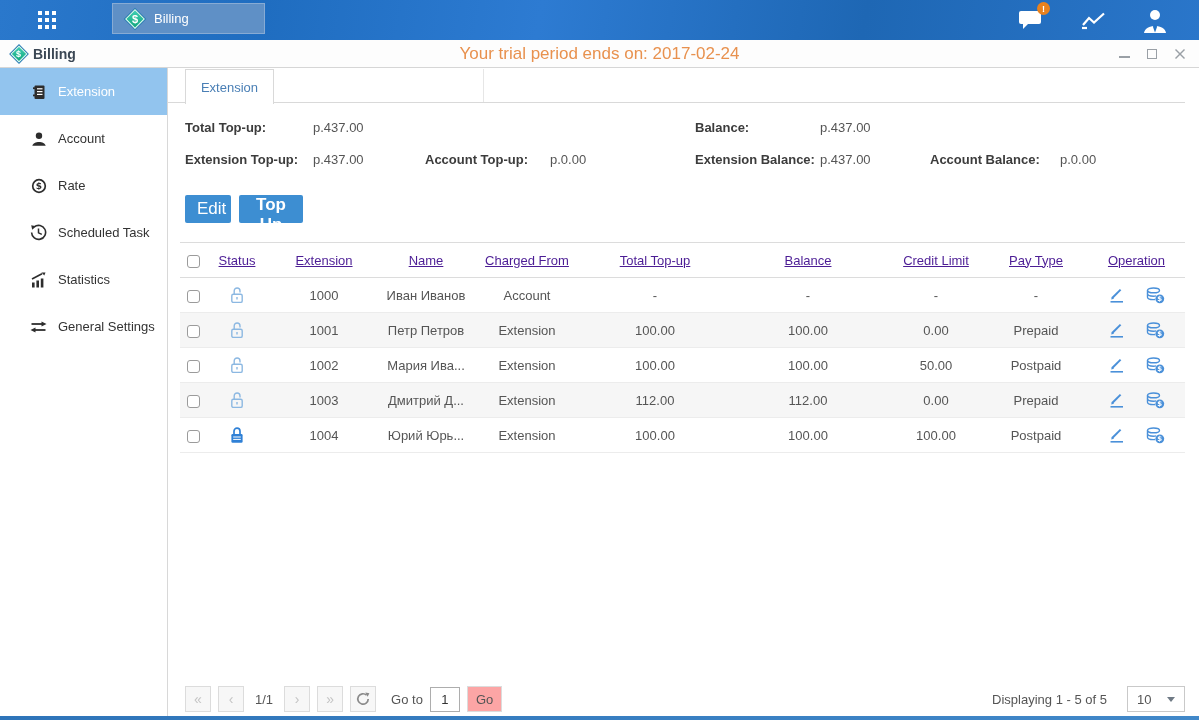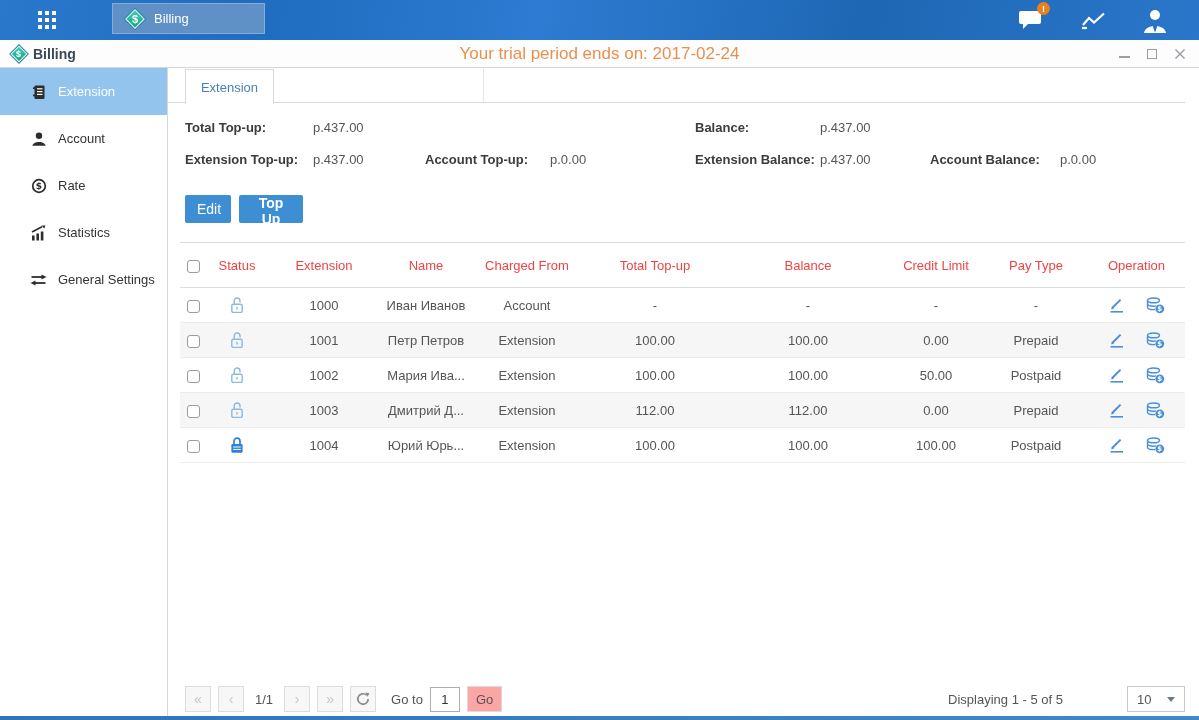--- a/index.html
+++ b/index.html
@@ -72,29 +72,29 @@
     display:flex; align-items:center; justify-content:center;
     color:#4a7fb5; cursor:pointer; z-index:2; }
   .tab-empty-divider { position:absolute; left:315px; top:1px; height:33px; border-right:1px solid #e6e6e6; }
 
   .sum-row { position:absolute; left:0; width:100%; height:18px; }
   .sum-row.r1 { top:52px; } .sum-row.r2 { top:84px; }
   .sum-label { position:absolute; font-weight:bold; color:#3c3c3c; white-space:nowrap; }
   .sum-value { position:absolute; color:#555; white-space:nowrap; }
 
   .btn { position:absolute; top:127px; height:28px; background:#3d8ed2; color:#fff;
-    border:none; border-radius:2px; font-size:14px; font-family:inherit; cursor:pointer; padding:0 12px; }
+    border:none; border-radius:2px; font-size:17px; font-family:inherit; cursor:pointer; padding:0 12px; }
   .btn-edit { left:17px; width:46px; }
   .btn-topup { left:71px; width:64px; font-weight:bold; }
 
   
   .table-wrap { position:absolute; left:12px; top:174px; width:1005px; }
   table { width:100%; border-collapse:collapse; table-layout:fixed; }
-  th { height:45px; font-weight:normal; color:#ef4444; text-align:center;
-    border-top:1px solid #dcdcdc; border-bottom:1px solid #dcdcdc; }
+  th { height:35px; font-weight:normal; color:#4c1d95; text-align:center;
+    border-top:1px solid #dcdcdc; border-bottom:1px solid #dcdcdc;text-decoration:underline; }
   td { height:35px; text-align:center; color:#555; border-bottom:1px solid #ececec;
     white-space:nowrap; overflow:hidden; }
   tbody tr:nth-child(even) { background:#f6f6f6; }
   .cb { display:inline-block; width:13px; height:13px; border:1px solid #9b9b9b; border-radius:3px;
     background:#fff; vertical-align:middle; cursor:pointer; }
   .lock, .op-ic { display:inline-flex; align-items:center; justify-content:center; cursor:pointer; vertical-align:middle; }
   .op-ic { margin:0 8px; }
 
   
   .pagination { position:absolute; left:17px; top:618px; height:26px;
@@ -103,21 +103,21 @@
     display:flex; align-items:center; justify-content:center; font-size:14px; color:#c4c4c4; cursor:pointer; }
   .pg-ind { margin:0 4px; color:#555; }
   .pg-label { margin-left:8px; }
   .pg-input { width:30px; height:25px; border:1px solid #adadad; text-align:center;
     font-size:13px; font-family:inherit; color:#333; }
   .go-btn { height:26px; border:1px solid #dcdcdc; background:#fca5a5; padding:0 8px;
     font-size:13px; font-family:inherit; color:#555; cursor:pointer; }
   .display-info { position:absolute; top:618px; right:14px; height:26px;
     display:flex; align-items:center; gap:20px; color:#555; }
   .page-size { width:58px; height:26px; border:1px solid #c9c9c9; background:#fff;
-    display:flex; align-items:center; justify-content:space-between; padding:0 9px; cursor:pointer;margin-left:44px; }
+    display:flex; align-items:center; justify-content:space-between; padding:0 9px; cursor:pointer; }
   .caret { width:0; height:0; border-left:4px solid transparent; border-right:4px solid transparent;
     border-top:5px solid #6f7a85; }
 
   .bottom-strip { position:absolute; bottom:0; left:0; width:100%; height:4px;
     background:linear-gradient(90deg,#2e74b9,#4188c9); }
 </style>
 </head>
 <body>
 
 <div id="screen">
@@ -214,20 +214,30 @@
       <span>Account</span>
     </div>
     <div class="side-item">
       <span class="ic">
         <svg width="16" height="16" viewBox="0 0 16 16">
           <circle cx="8" cy="8" r="6.3" fill="none" stroke="#2d2d2d" stroke-width="1.7"></circle>
           <text x="8" y="11.2" text-anchor="middle" font-size="9" font-weight="bold" fill="#2d2d2d" font-family="DejaVu Sans, sans-serif">$</text>
         </svg>
       </span>
       <span>Rate</span>
+    </div>
+    <div class="side-item">
+      <span class="ic">
+        <svg width="17" height="17" viewBox="0 0 17 17" fill="none" stroke="#2d2d2d" stroke-width="1.6">
+          <path d="M4.2,2.9 A7 7 0 1 1 1.6,8.5"></path>
+          <polygon points="1.2,1.2 6.2,2.2 2.2,5.8" fill="#2d2d2d" stroke="none"></polygon>
+          <path d="M8.5,4.5 V8.8 L11.8,10.4" stroke-width="1.5"></path>
+        </svg>
+      </span>
+      <span>Scheduled Task</span>
     </div>
     <div class="side-item">
       <span class="ic">
         <svg width="17" height="16" viewBox="0 0 17 16">
           <rect x="2" y="10.5" width="2.6" height="5" fill="#2d2d2d"></rect>
           <rect x="6.4" y="8.5" width="2.6" height="7" fill="#2d2d2d"></rect>
           <rect x="10.8" y="6.5" width="2.6" height="9" fill="#2d2d2d"></rect>
           <path d="M2,7 L12,1.8" stroke="#2d2d2d" stroke-width="1.6" fill="none"></path>
           <polygon points="15.5,0.5 11.4,0.6 14.3,3.6" fill="#2d2d2d"></polygon>
         </svg>

